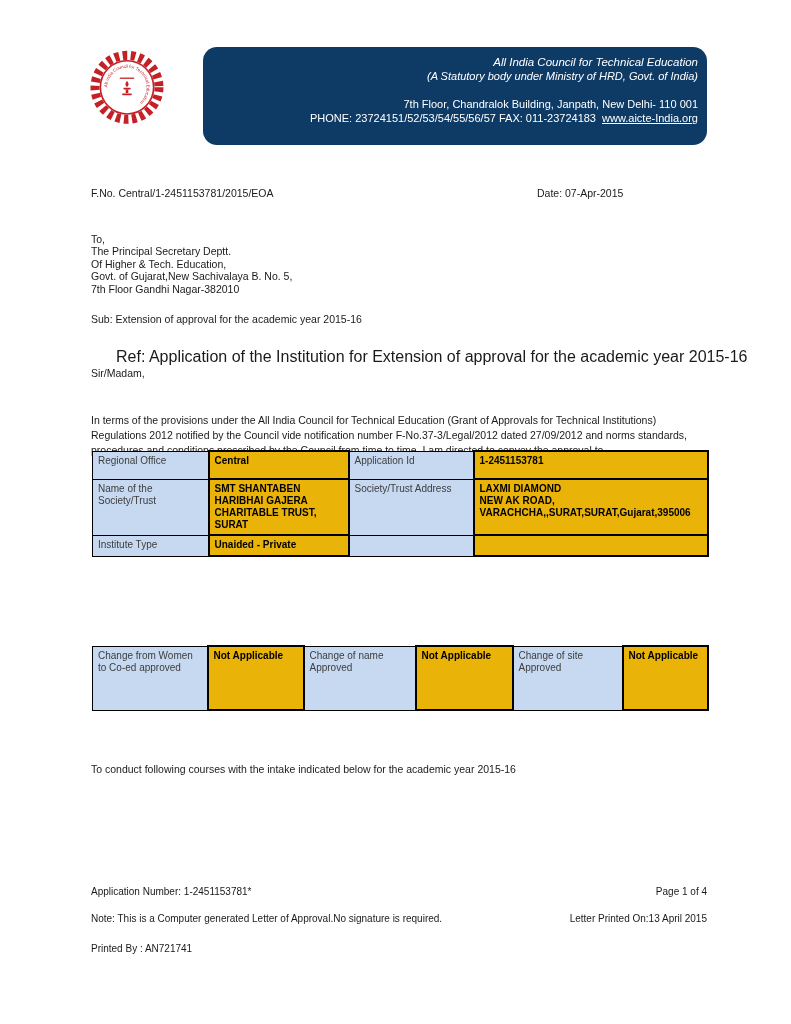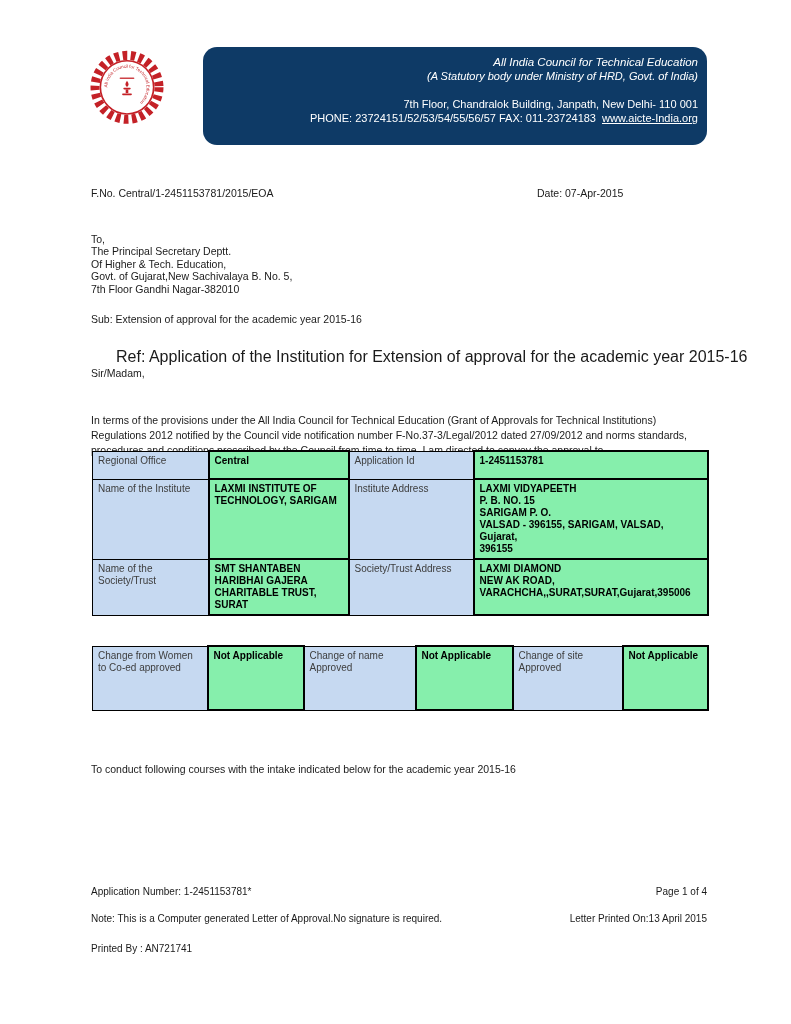--- a/index.html
+++ b/index.html
@@ -36,21 +36,21 @@
 
   
   table { border-collapse:collapse; table-layout:fixed; }
   .t1 { left:92px; top:450px; width:615px; }
   .t2 { left:92px; top:645px; width:615px; }
   td {
     font-size:10px; line-height:1.2; padding:3px 5px;
     vertical-align:top; overflow:hidden;
   }
   td.lbl { background:#c6d9f1; color:#3d3d3d; border:1px solid #000; }
-  td.val { background:#86efac; color:#000; font-weight:bold; border:2px solid #000; }
+  td.val { background:#eab308; color:#000; font-weight:bold; border:2px solid #000; }
   td.pre { white-space:pre-line; }
 
   
   .frow { left:91px; width:616px; font-size:10px; display:flex; justify-content:space-between; }
   .f1 { top:886px; }
   .f2 { top:913px; }
   .f3 { top:943px; }
 </style>
 </head>
 <body>
@@ -107,37 +107,33 @@
       <col style="width:125px">
       <col style="width:234px">
     </colgroup>
   <tbody>
       <tr style="height:28px">
     <td class="lbl">Regional Office</td>
     <td class="val">Central</td>
     <td class="lbl">Application Id</td>
     <td class="val">1-2451153781</td>
   </tr>
-  <tr style="height:50px">
-    <td class="lbl">Name of the Institute</td>
-    <td class="val pre">LAXMI INSTITUTE OF TECHNOLOGY, SARIGAM</td>
-    <td class="lbl">Institute Address</td>
-    <td class="val pre">LAXMI VIDYAPEETH
-P. B. NO. 15
-SARIGAM P. O.
-VALSAD - 396155, SARIGAM, VALSAD, Gujarat,
-396155</td>
-  </tr>
   <tr style="height:40px">
     <td class="lbl">Name of the Society/Trust</td>
     <td class="val pre">SMT SHANTABEN HARIBHAI GAJERA CHARITABLE TRUST, SURAT</td>
     <td class="lbl">Society/Trust Address</td>
     <td class="val pre">LAXMI DIAMOND
 NEW AK ROAD,
 VARACHCHA,,SURAT,SURAT,Gujarat,395006</td>
+  </tr>
+  <tr style="height:21px">
+    <td class="lbl">Institute Type</td>
+    <td class="val">Unaided - Private</td>
+    <td class="lbl"></td>
+    <td class="val"></td>
   </tr>
 </tbody>
   </table>
 
 <table class="abs t2">
   <colgroup>
       <col style="width:115px">
       <col style="width:96px">
       <col style="width:112px">
       <col style="width:97px">

